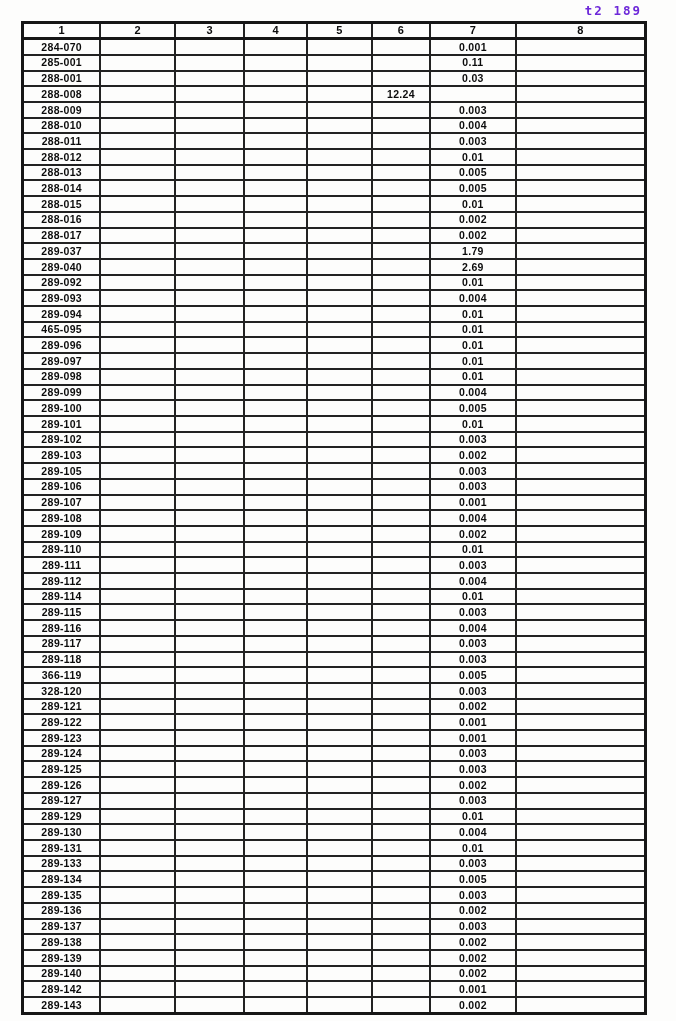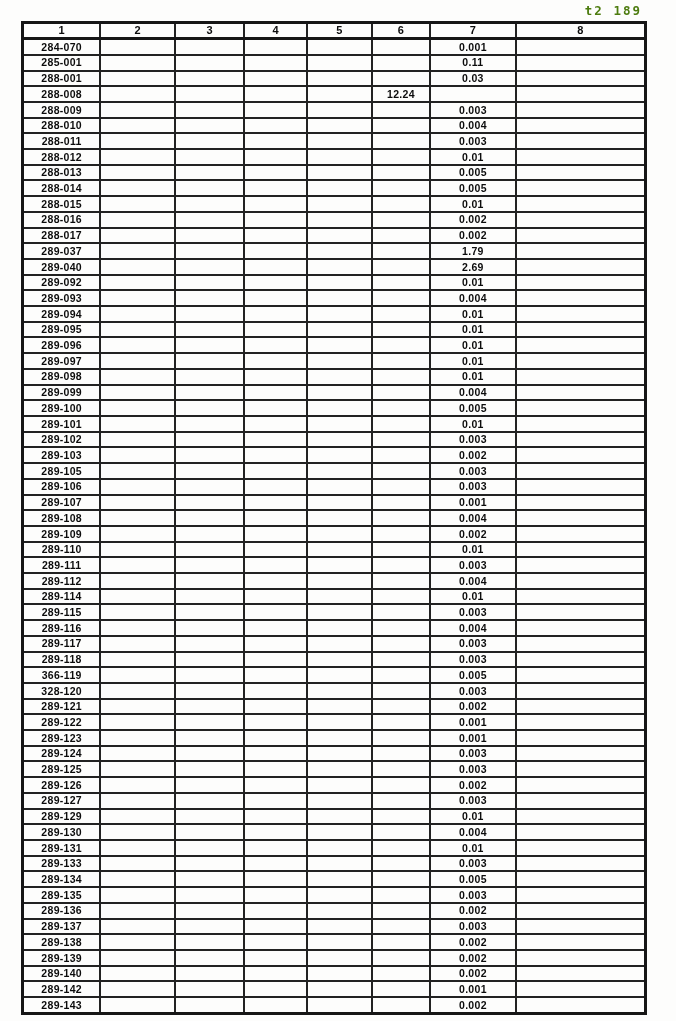--- a/index.html
+++ b/index.html
@@ -11,21 +11,21 @@
     position: relative;
   }
   .page-annotation {
     position: absolute;
     top: 3px;
     right: 34px;
     font-family: "DejaVu Sans Mono", monospace;
     font-weight: bold;
     font-size: 12.5px;
     letter-spacing: 2px;
-    color: #4d7c0f;
+    color: #6d28d9;
   }
   .table-wrap {
     position: absolute;
     left: 21px;
     top: 21px;
     width: 626px;
     height: 994px;
   }
   table.scan-table {
     width: 100%;
@@ -270,21 +270,21 @@
           <td>289-094</td>
           <td></td>
           <td></td>
           <td></td>
           <td></td>
           <td></td>
           <td>0.01</td>
           <td></td>
         </tr>
         <tr>
-          <td>289-095</td>
+          <td>465-095</td>
           <td></td>
           <td></td>
           <td></td>
           <td></td>
           <td></td>
           <td>0.01</td>
           <td></td>
         </tr>
         <tr>
           <td>289-096</td>

